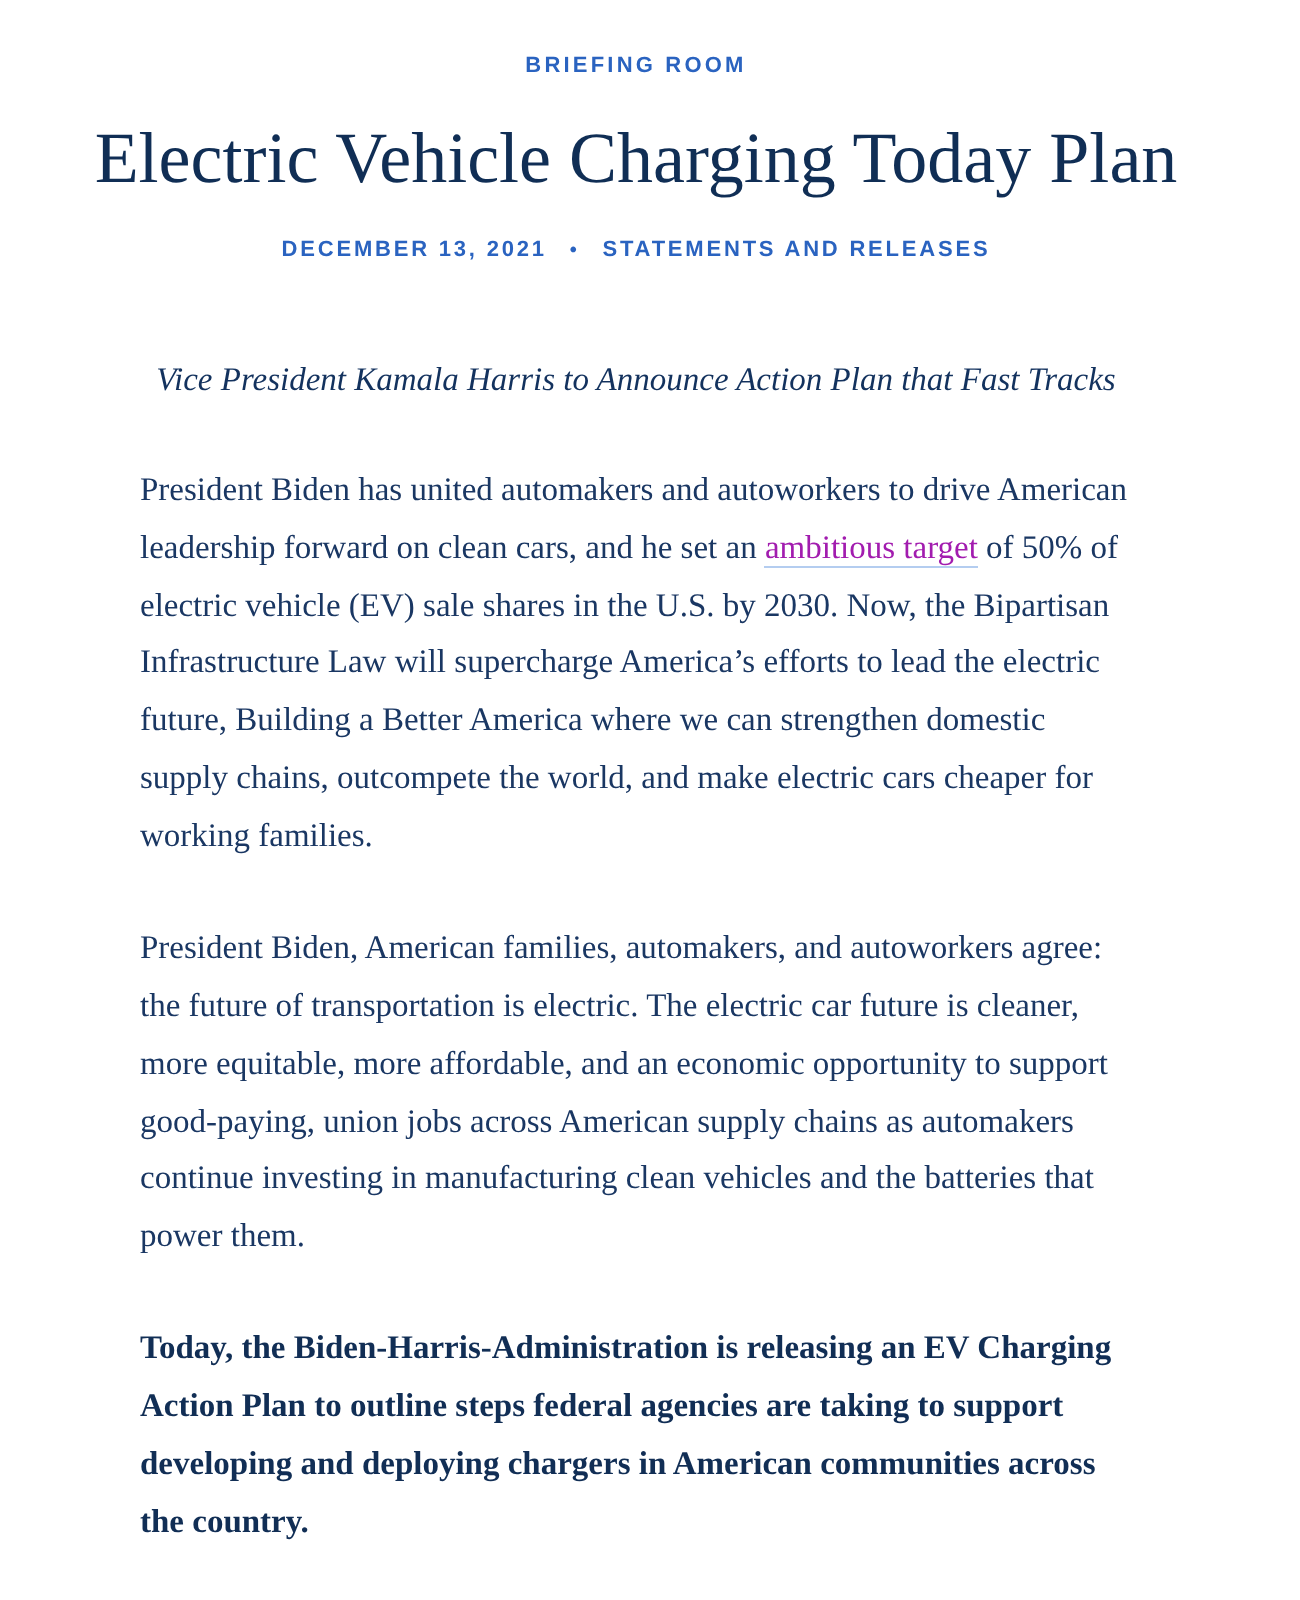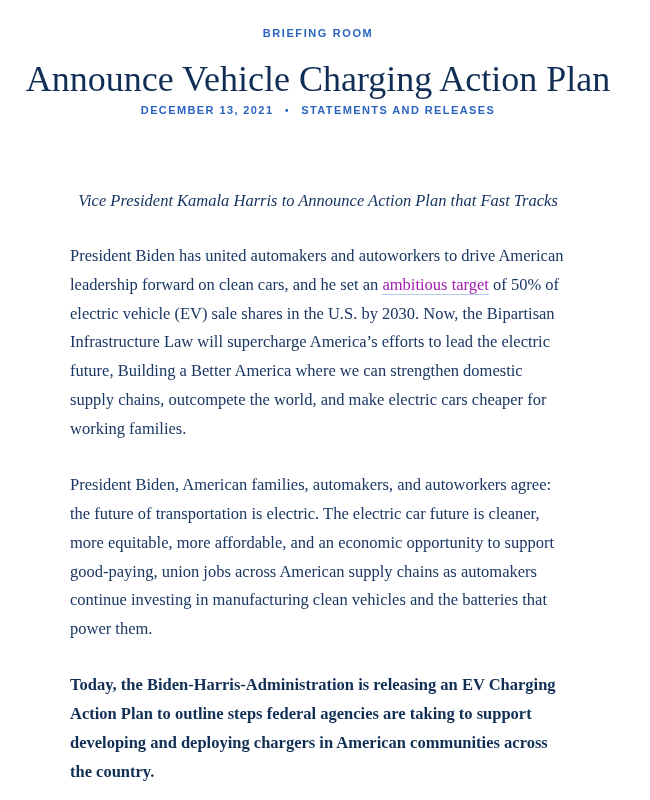--- a/index.html
+++ b/index.html
@@ -29,35 +29,35 @@
     text-align: center;
     color: #102e55;
     font-size: 36px;
     line-height: 1.28;
     font-weight: 400;
     font-family: "Liberation Serif", serif;
   }
   .title span { display: block; }
 
   .meta {
-    margin-top: 2px;
+    margin-top: 17px;
     text-align: center;
     font-family: "Liberation Sans", sans-serif;
     font-size: 11px;
     font-weight: 700;
     letter-spacing: 1.4px;
     color: #2a63c0;
   }
   .meta .dot { margin: 0 7px; font-size: 10px; }
   .meta a { color: #2a63c0; text-decoration: none; }
 
   article { width: 496px; margin: 0 auto; }
 
   .subtitle {
-    margin: 72px auto 0;
+    margin: 46px auto 0;
     text-align: center;
     font-style: italic;
     font-size: 16.5px;
     line-height: 1.62;
     color: #13325e;
   }
   .subtitle span { display: block; }
 
   .para {
     margin: 27px 0 0;
@@ -75,21 +75,21 @@
   }
 </style>
 </head>
 <body>
 
 <div class="page">
   <header>
     <a class="eyebrow">BRIEFING ROOM</a>
 
     <h1 class="title">
-      <span>Announce Vehicle Charging Action Plan</span>
+      <span>Electric Vehicle Charging Today Plan</span>
     </h1>
 
     <div class="meta">
       <span>DECEMBER 13, 2021</span>
       <span class="dot">•</span>
       <a>STATEMENTS AND RELEASES</a>
     </div>
   </header>
 
   <article>

